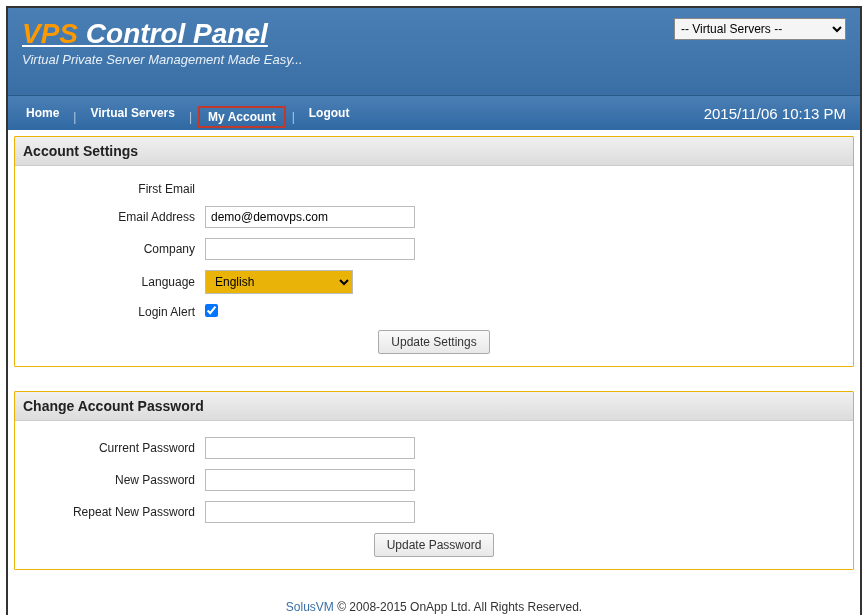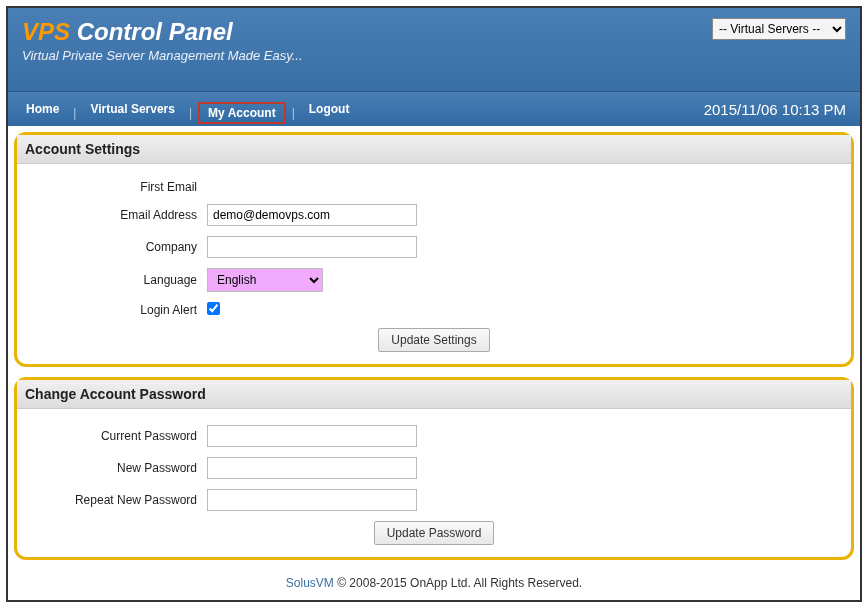--- a/index.html
+++ b/index.html
@@ -14,36 +14,37 @@
     border: 2px solid #333;
     background: #fff;
   }
   .header {
     background: linear-gradient(#4a7fb5, #3a6fa5);
     color: #fff;
     padding: 10px 14px 28px 14px;
     position: relative;
   }
   .header-title {
-    font-size: 24px;
+    font-size: 28px;
     font-weight: bold;
     font-style: italic;
+    text-decoration: underline;
   }
   .header-title .vps { color: #ff9900; font-style: italic; }
   .header-sub {
     font-style: italic;
     font-size: 13px;
     margin-top: 2px;
     color: #e8f0f8;
   }
   .topbar-select {
     position: absolute;
     top: 10px;
     right: 14px;
-    width: 134px;
+    width: 172px;
     font-size: 12px;
     padding: 2px;
     background: #f5f5f5;
     border: 1px solid #888;
   }
   .navbar {
     background: linear-gradient(#4a7fb5, #3069a3);
     color: #fff;
     padding: 6px 10px;
     display: flex;
@@ -61,23 +62,23 @@
   }
   .nav-sep { color: #b0c8e0; }
   .nav-highlight {
     border: 2px solid #c0392b;
     margin: -4px 0;
     padding: 2px 0;
   }
   .timestamp { color: #fff; font-size: 15px; padding-right: 4px; }
   .content { padding: 6px; }
   .panel {
-    border: 3px solid #eab308;
-    border-radius: 12px;
-    margin-bottom: 10px;
+    border: 1px solid #eab308;
+    border-radius: 1px;
+    margin-bottom: 24px;
     background: #fff;
   }
   .panel-header {
     background: linear-gradient(#f0f0f0, #dcdcdc);
     border-bottom: 1px solid #ccc;
     padding: 6px 8px;
     font-size: 14px;
     font-weight: bold;
     color: #222;
   }
@@ -97,22 +98,22 @@
   .form-input input[type="text"],
   .form-input input[type="password"],
   .form-input select {
     width: 210px;
     padding: 3px 5px;
     border: 1px solid #bbb;
     font-size: 12px;
     background: #fff;
   }
   .form-input select.lang {
-    width: 116px;
-    background: #f0abfc;
+    width: 148px;
+    background: #eab308;
   }
   .btn-row { text-align: center; margin-top: 8px; }
   .btn {
     padding: 4px 12px;
     font-size: 12px;
     background: linear-gradient(#fafafa, #e8e8e8);
     border: 1px solid #aaa;
     border-radius: 2px;
     color: #333;
     cursor: pointer;

